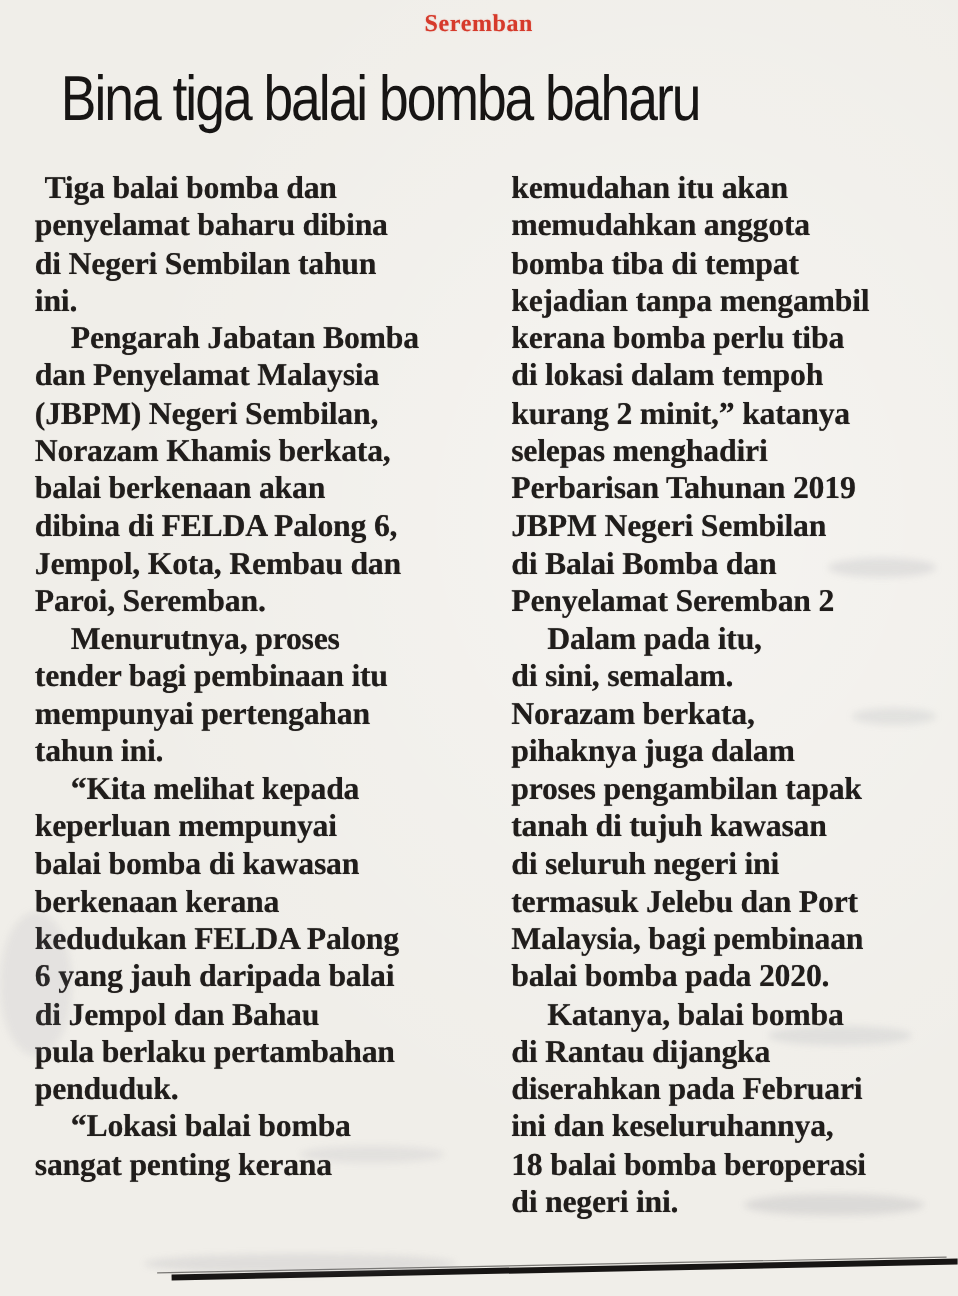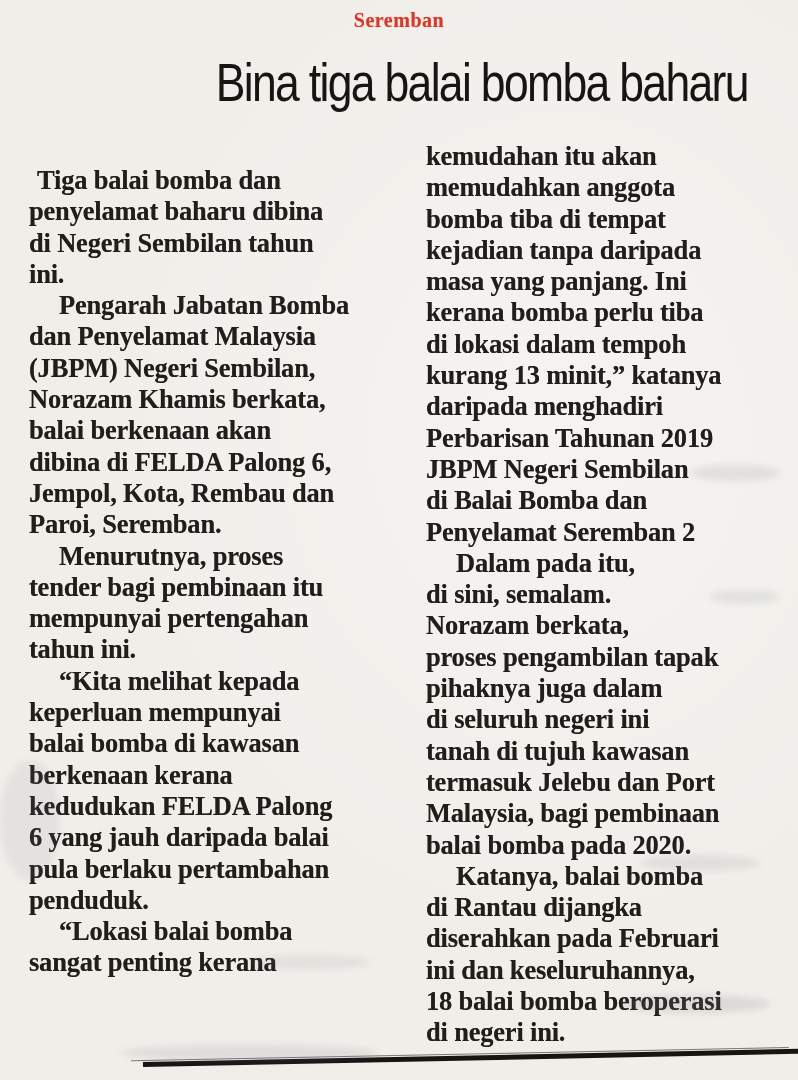--- a/index.html
+++ b/index.html
@@ -31,21 +31,21 @@
     font-size: 20px;
     letter-spacing: 0.5px;
     color: #d63a2b;
     text-shadow: 0 0 1px rgba(214,58,43,0.55);
   }
   .headline {
     position: absolute;
     top: 50px;
     left: 0;
     width: 100%;
-    text-align: right;
+    text-align: left;
     margin: 0;
     font-weight: 400;
   }
   .headline .hspan {
     display: inline-block;
     font-family: "Liberation Sans", sans-serif;
     font-weight: 400;
     font-size: 53px;
     line-height: 66px;
     letter-spacing: -2px;
@@ -64,21 +64,21 @@
     font-family: "Liberation Serif", serif;
     font-weight: 700;
     font-size: 26.5px;
     line-height: 31.3px;
     letter-spacing: -0.2px;
     color: #201d1b;
     white-space: nowrap;
     text-shadow: 0 0 0.6px rgba(32,29,27,0.6);
   }
   .line.indent-para { text-indent: 30px; }
-  .line.indent-small { text-indent: 8px; margin-top: 24px; }
+  .line.indent-small { text-indent: 8px; }
   .bottom-rule {
     position: absolute;
     left: 143px;
     top: 1062px;
     width: 662px;
     height: 5px;
     background: #171514;
     transform: rotate(-1.15deg);
     transform-origin: left center;
     box-shadow: -14px -4px 0 -2px rgba(23,21,20,0.55);
@@ -124,46 +124,46 @@
         <div class="line indent-para">Menurutnya, proses</div>
         <div class="line">tender bagi pembinaan itu</div>
         <div class="line">mempunyai pertengahan</div>
         <div class="line">tahun ini.</div>
         <div class="line indent-para">“Kita melihat kepada</div>
         <div class="line">keperluan mempunyai</div>
         <div class="line">balai bomba di kawasan</div>
         <div class="line">berkenaan kerana</div>
         <div class="line">kedudukan FELDA Palong</div>
         <div class="line">6 yang jauh daripada balai</div>
+        <div class="line">di Jempol dan Bahau</div>
         <div class="line">pula berlaku pertambahan</div>
         <div class="line">penduduk.</div>
         <div class="line indent-para">“Lokasi balai bomba</div>
         <div class="line">sangat penting kerana</div>
       </div>
     <div class="col col-right" id="col-1">
         <div class="line">kemudahan itu akan</div>
         <div class="line">memudahkan anggota</div>
         <div class="line">bomba tiba di tempat</div>
-        <div class="line">kejadian tanpa daripada</div>
-        <div class="line">masa yang panjang. Ini</div>
+        <div class="line">kejadian tanpa mengambil</div>
         <div class="line">kerana bomba perlu tiba</div>
         <div class="line">di lokasi dalam tempoh</div>
-        <div class="line">kurang 13 minit,” katanya</div>
-        <div class="line">daripada menghadiri</div>
+        <div class="line">kurang 2 minit,” katanya</div>
+        <div class="line">selepas menghadiri</div>
         <div class="line">Perbarisan Tahunan 2019</div>
         <div class="line">JBPM Negeri Sembilan</div>
         <div class="line">di Balai Bomba dan</div>
         <div class="line">Penyelamat Seremban 2</div>
         <div class="line indent-para">Dalam pada itu,</div>
         <div class="line">di sini, semalam.</div>
         <div class="line">Norazam berkata,</div>
+        <div class="line">pihaknya juga dalam</div>
         <div class="line">proses pengambilan tapak</div>
-        <div class="line">pihaknya juga dalam</div>
+        <div class="line">tanah di tujuh kawasan</div>
         <div class="line">di seluruh negeri ini</div>
-        <div class="line">tanah di tujuh kawasan</div>
         <div class="line">termasuk Jelebu dan Port</div>
         <div class="line">Malaysia, bagi pembinaan</div>
         <div class="line">balai bomba pada 2020.</div>
         <div class="line indent-para">Katanya, balai bomba</div>
         <div class="line">di Rantau dijangka</div>
         <div class="line">diserahkan pada Februari</div>
         <div class="line">ini dan keseluruhannya,</div>
         <div class="line">18 balai bomba beroperasi</div>
         <div class="line">di negeri ini.</div>
       </div>

